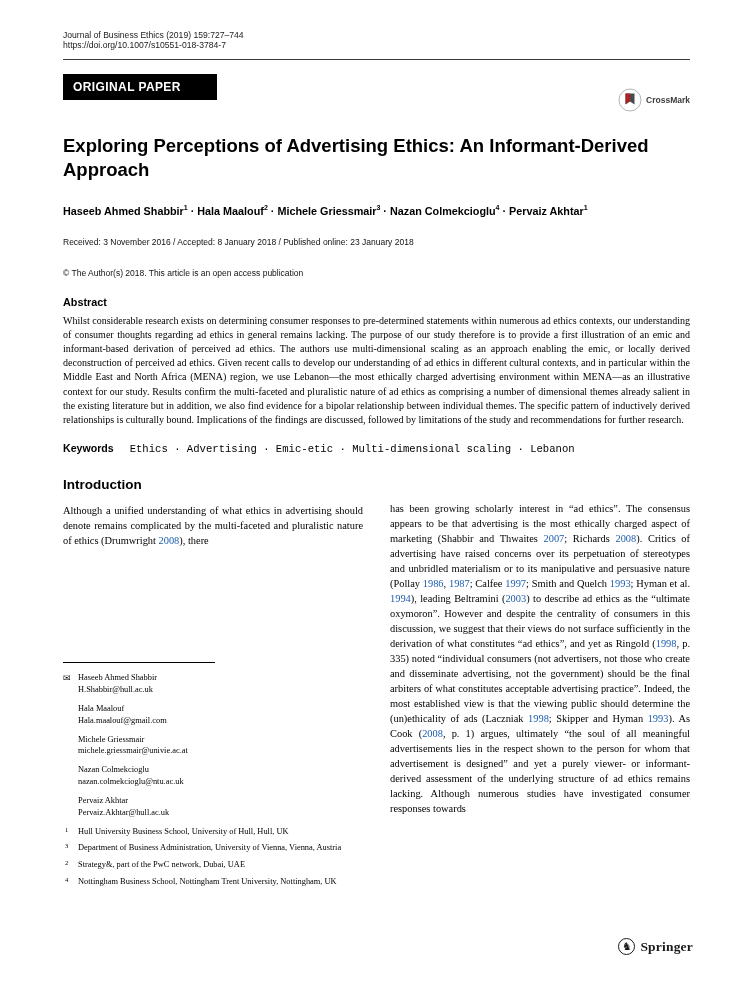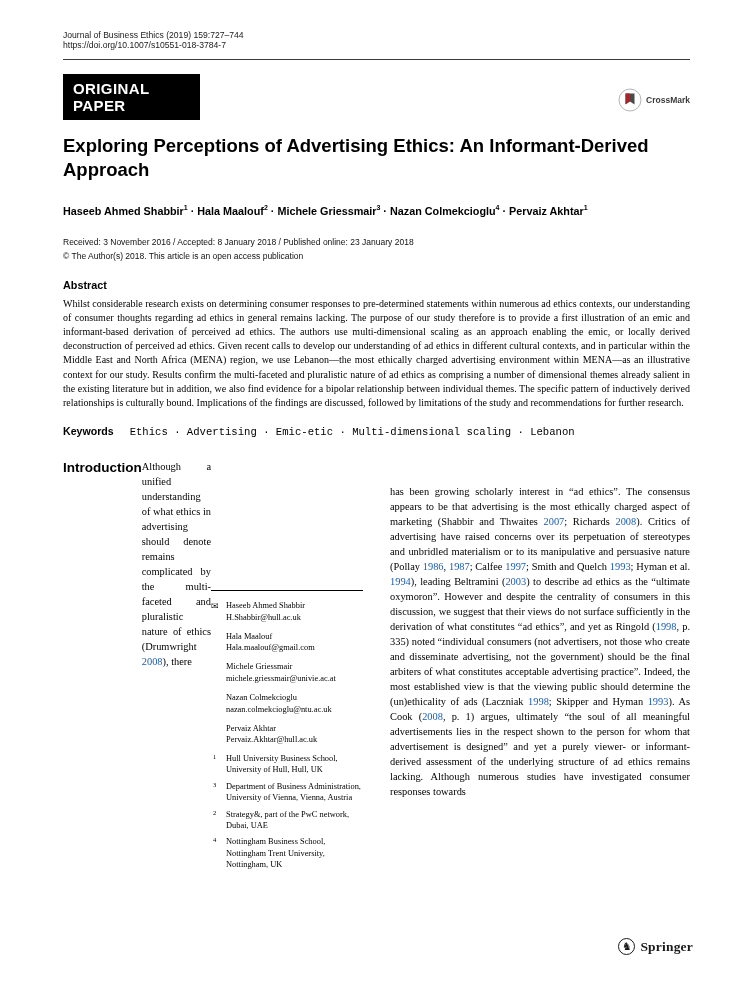--- a/index.html
+++ b/index.html
@@ -12,47 +12,47 @@
   }
   .page { padding: 30px 63px 0 63px; }
 
   .journal-line { font-size: 8.6px; color: #1a1a1a; }
   .doi-line { display: block; font-size: 8.6px; margin-top: 0; color: #1a1a1a; text-decoration: none; }
   .head-rule { border-top: 1px solid #3a3a3a; margin-top: 9px; }
 
   .badge-row { display: flex; justify-content: space-between; align-items: flex-start; margin-top: 14px; height: 46px; }
   .badge {
     display: inline-block; background: #000; color: #fff;
-    font-weight: 700; font-size: 15px; letter-spacing: .4px;
-    padding: 6px 10px; width: 137px;
+    font-weight: 700; font-size: 12px; letter-spacing: .4px;
+    padding: 6px 10px; width: 154px;
   }
   .crossmark { display: flex; align-items: center; gap: 4px; margin-top: 14px; cursor: pointer; }
   .crossmark-label { font-size: 8.5px; color: #3c3c3c; font-weight: bold; }
 
   .title { font-size: 18.5px; line-height: 1.3; font-weight: 700; color: #000; margin: 14px 0 0 0; }
 
   .authors { margin-top: 22px; font-size: 10.8px; font-weight: 700; color: #000; }
   .authors sup { font-size: 7px; }
   .author-sep { font-weight: 700; }
 
   .dates { margin-top: 20px; font-size: 8.5px; }
-  .copyright { margin-top: 4px; font-size: 8.5px; }
+  .copyright { margin-top: 21px; font-size: 8.5px; }
 
   .abstract h2 { font-size: 10.8px; font-weight: 700; margin: 18px 0 0 0; color: #000; }
   .abstract p {
     font-family: "Liberation Serif", serif; font-size: 10px; line-height: 1.42;
     text-align: justify; margin: 6px 0 0 0; color: #000;
   }
 
   .keywords { margin-top: 15px; font-size: 10.6px; color: #000; }
   .keywords b { font-size: 10.6px; margin-right: 9px; }
   .keywords .kw-text { font-family: Liberation Mono, monospace; margin-left: 7px; }
 
   .columns { display: flex; gap: 27px; margin-top: 22px; height: 415px; }
-  .col { width: 300px; display: flex; flex-direction: row; }
+  .col { width: 300px; display: flex; flex-direction: column; }
   .section-heading { font-size: 13.5px; font-weight: 700; margin: 0 0 12px 0; color: #000; }
   .body-text {
     font-family: "Liberation Serif", serif; font-size: 10.4px; line-height: 1.44;
     text-align: justify; margin: 0; color: #000;
   }
   .col.right .body-text { margin-top: 25px; }
   .cite { color: #1c5dae; text-decoration: none; cursor: pointer; }
 
   .footnote-block { margin-top: auto; }
   .footnote-rule { width: 152px; border-top: 1px solid #000; margin-bottom: 9px; }

